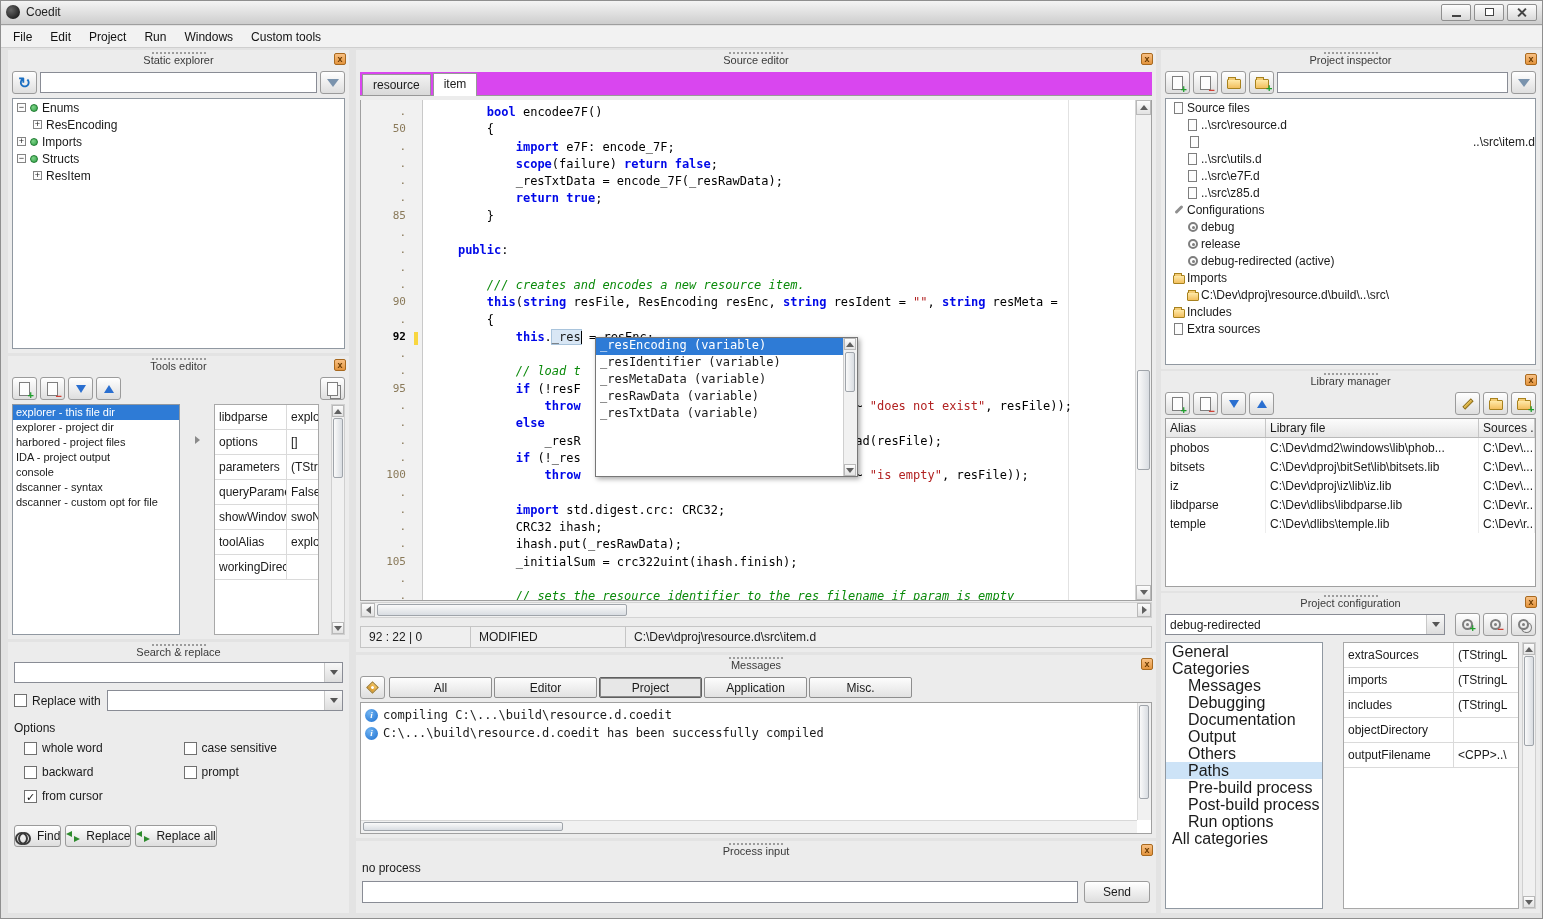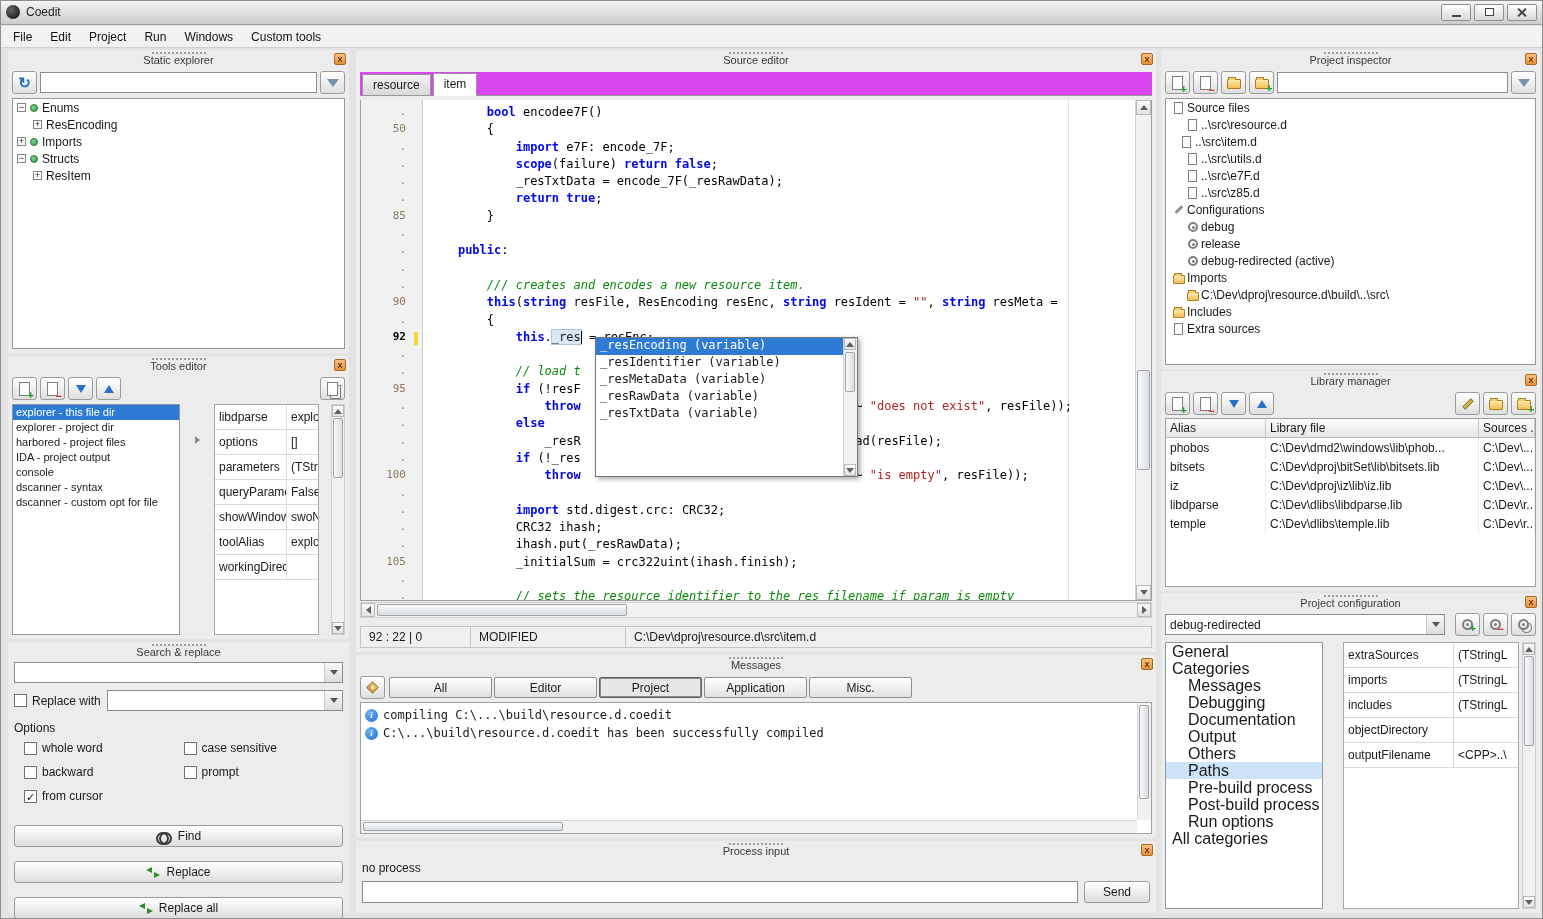--- a/index.html
+++ b/index.html
@@ -351,21 +351,21 @@
       </span>
       <span class="cbrow">
         <span class="cbx"></span>
         <span>prompt</span>
       </span>
       <span class="cbrow">
         <span class="cbx on"></span>
         <span>from cursor</span>
       </span>
     </div>
-  <div style="margin:22px 6px 0;display:flex;flex-direction:column;gap:14px">
+  <div style="margin:22px 6px 0;display:flex;gap:4px">
     <div class="srbtn">
       <span class="binoc"></span>
       <span>Find</span>
     </div>
     <div class="srbtn">
       <span class="swap"></span>
       <span>Replace</span>
     </div>
     <div class="srbtn">
       <span class="swap"></span>
@@ -593,21 +593,21 @@
           <span class="icpage sm"></span>
         </span>
         <span>Source files</span>
       </div>
       <div class="trow" style="padding-left: 18px;">
         <span class="ti">
           <span class="icpage sm"></span>
         </span>
         <span>..\src\resource.d</span>
       </div>
-      <div class="trow" style="padding-left: 12px;">
+      <div class="trow" style="padding-left: 20px; justify-content: space-between;">
         <span class="ti">
           <span class="icpage sm"></span>
         </span>
         <span>..\src\item.d</span>
       </div>
       <div class="trow" style="padding-left: 18px;">
         <span class="ti">
           <span class="icpage sm"></span>
         </span>
         <span>..\src\utils.d</span>

